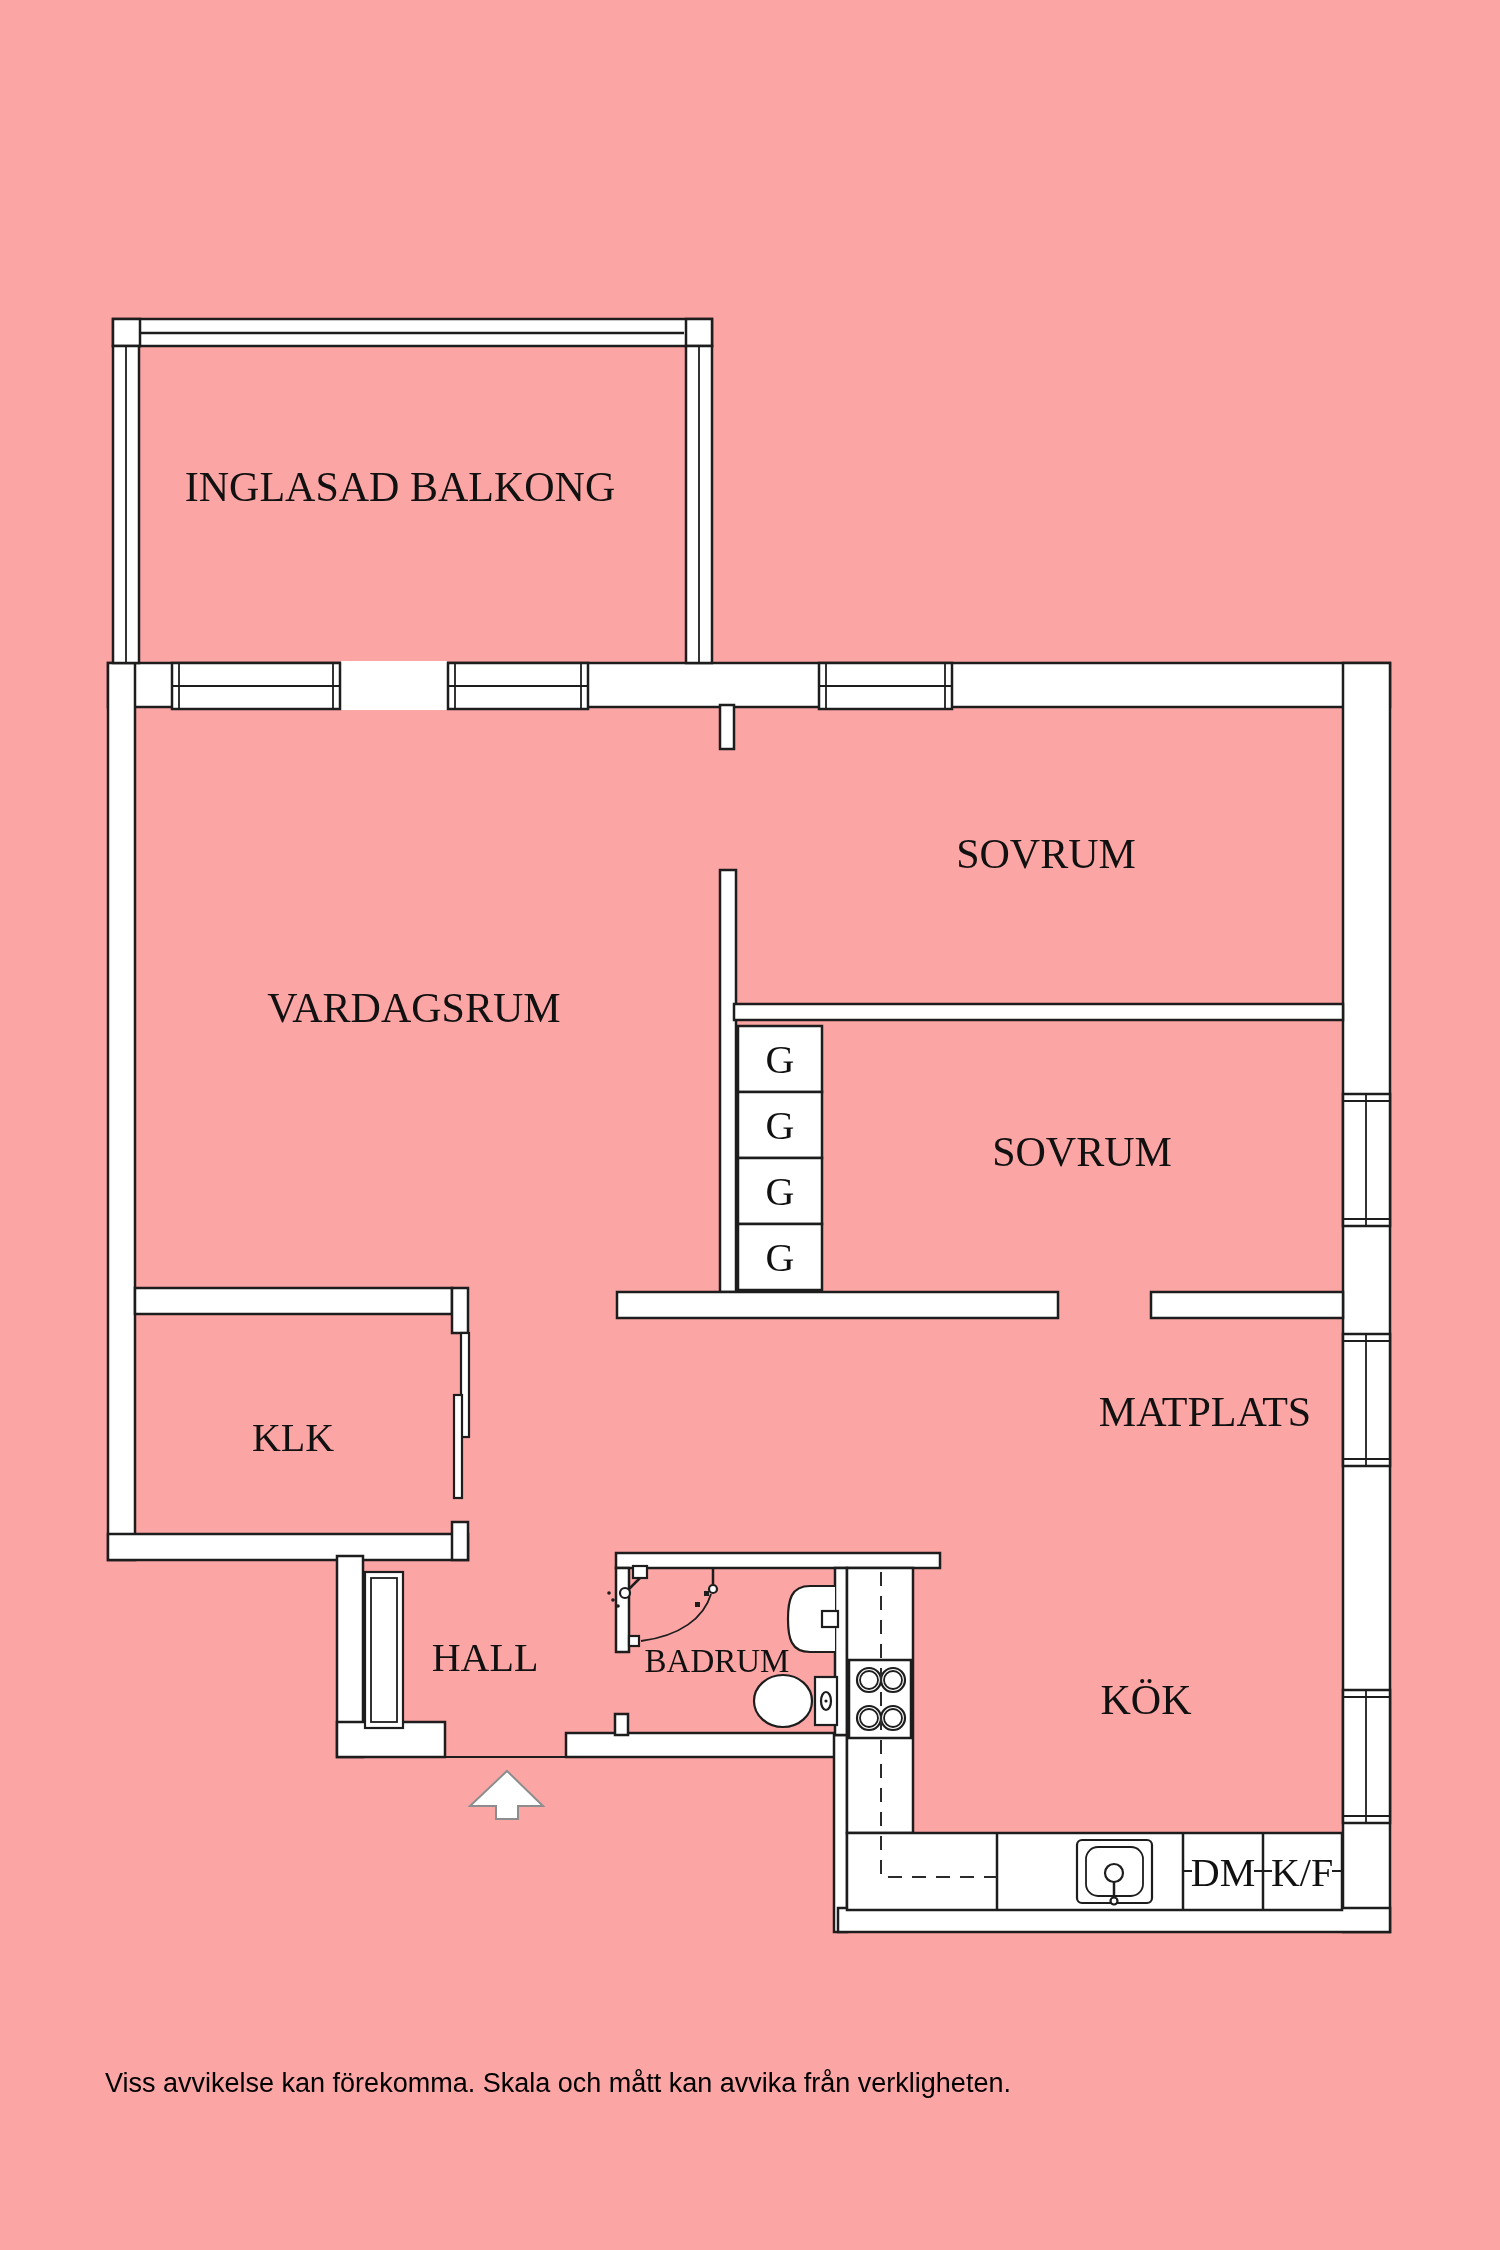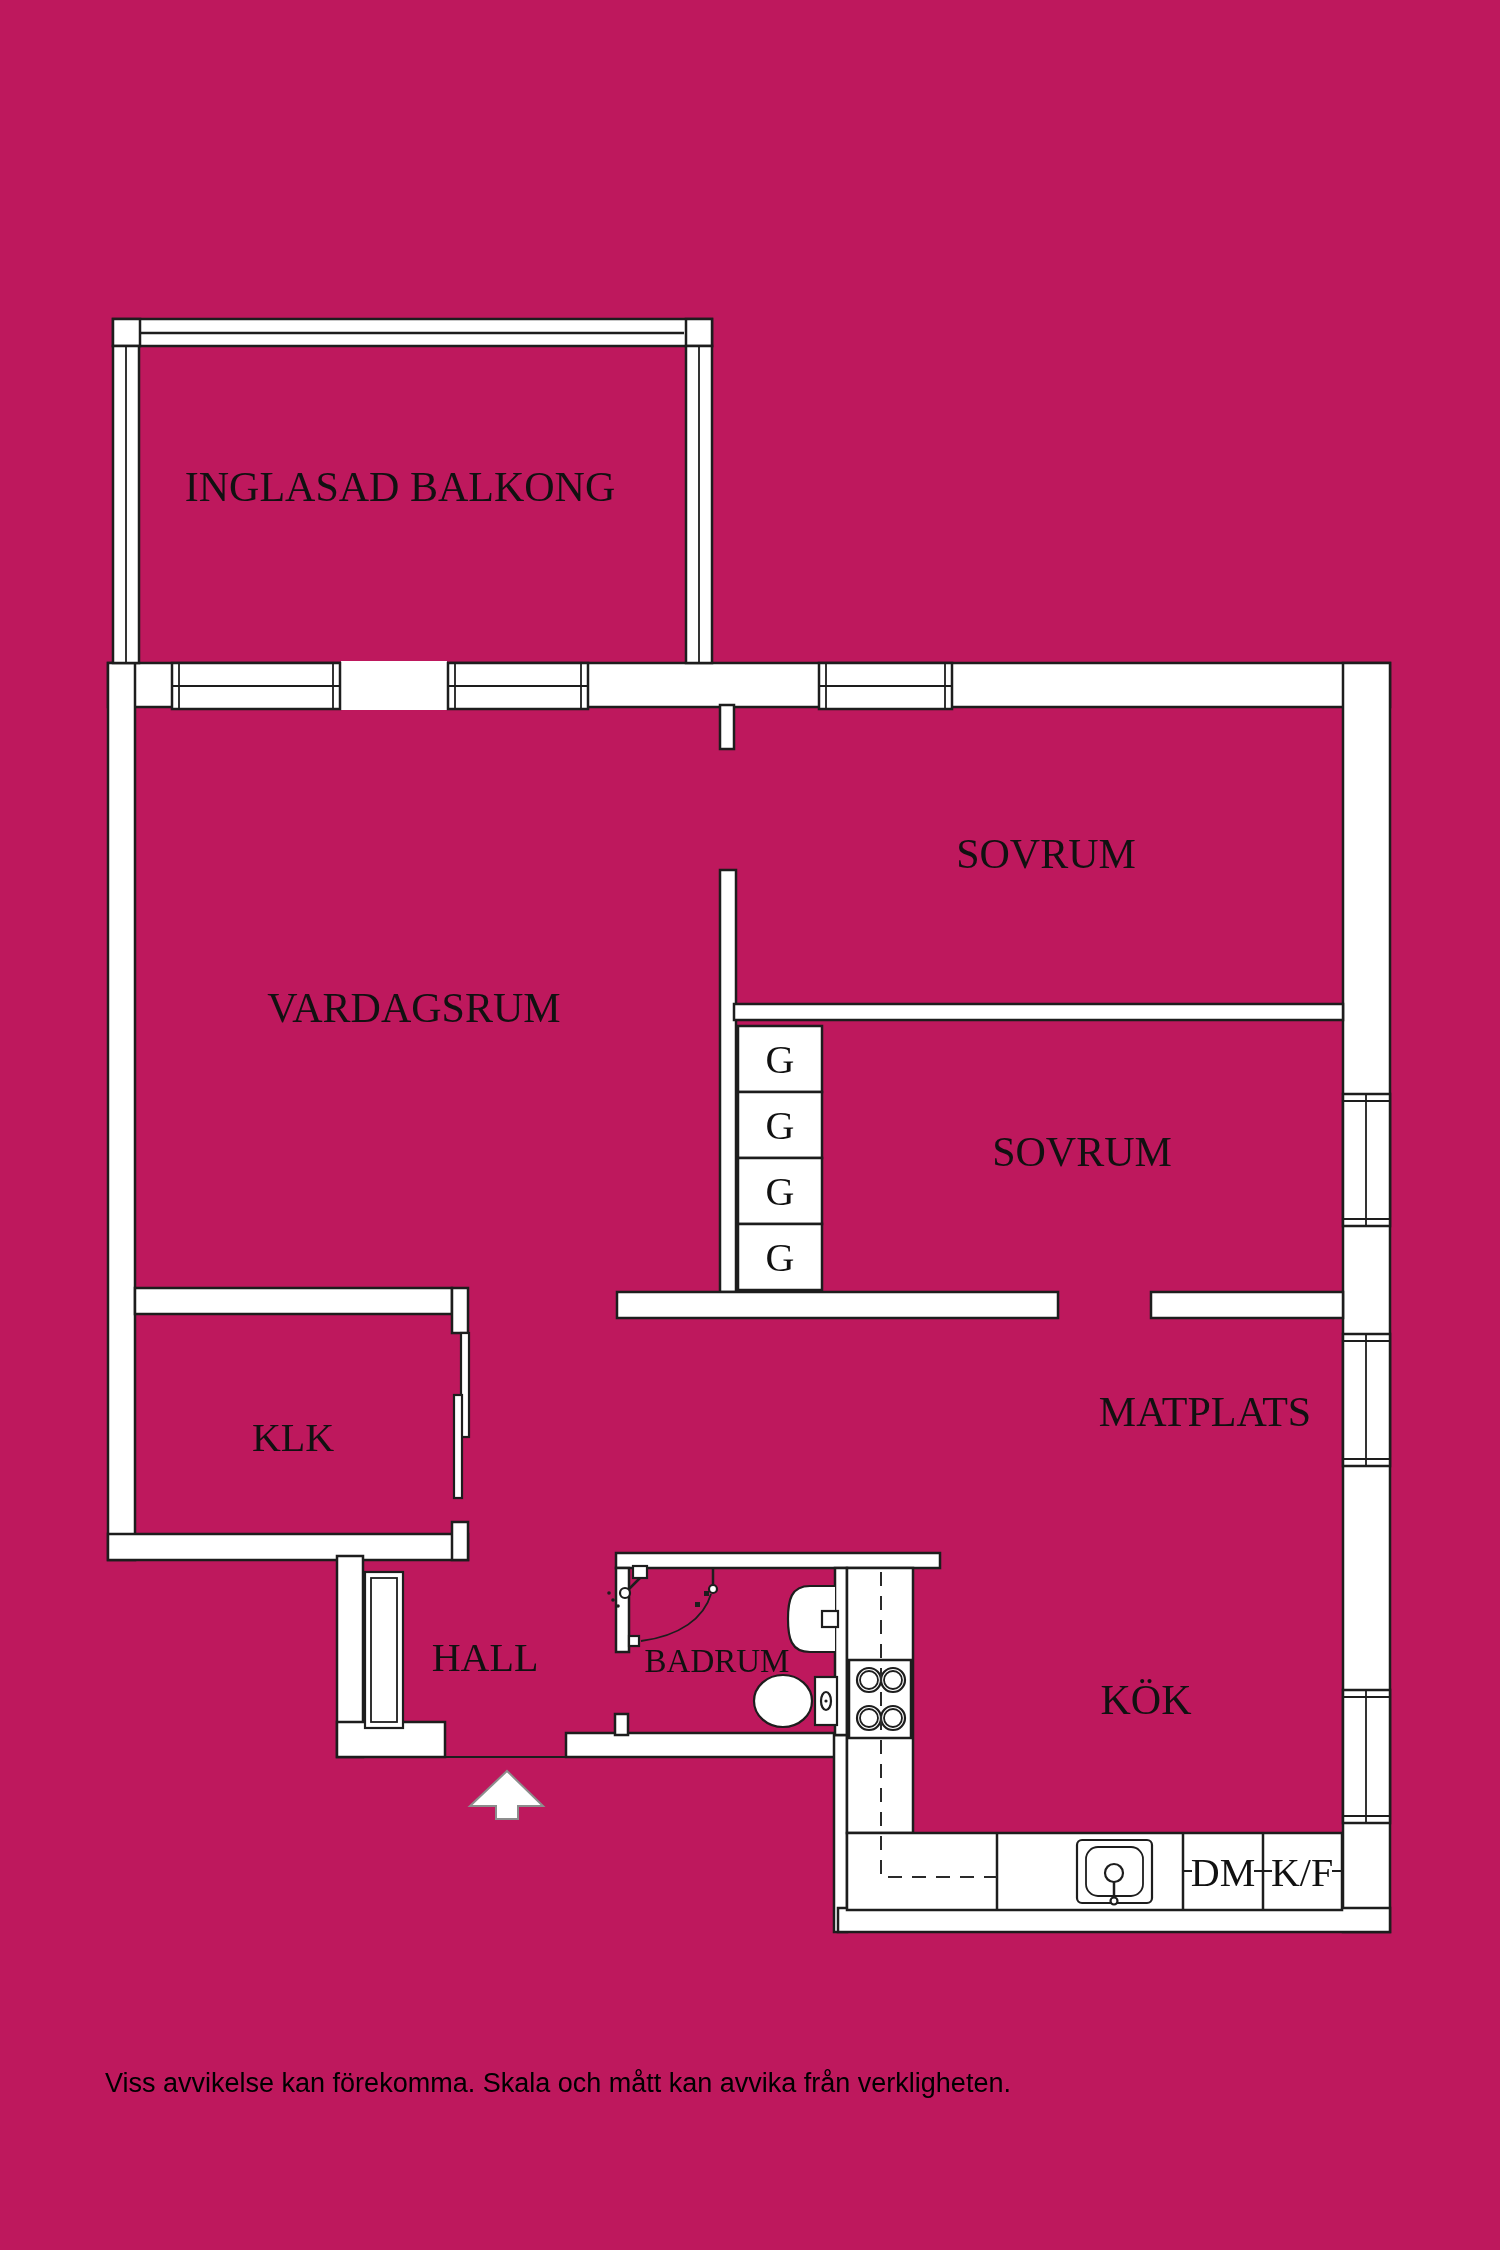--- a/index.html
+++ b/index.html
@@ -1,16 +1,16 @@
 <!DOCTYPE html>
 <html><head>
 <meta charset="utf-8">
 <style>
   html,body{margin:0;padding:0;background:#fff;}
-  #stage{position:relative;width:1500px;height:2250px;background:#be185d;overflow:hidden;}
+  #stage{position:relative;width:1500px;height:2250px;background:#fca5a5;overflow:hidden;}
   svg{position:absolute;left:0;top:0;}
   .wall{fill:#fff;stroke:#1d1d1d;stroke-width:2.5;}
   .wline{stroke:#1d1d1d;stroke-width:2.5;fill:none;}
   .thin{stroke:#1d1d1d;stroke-width:1.8;fill:none;}
   .fixture{fill:#fff;stroke:#1d1d1d;stroke-width:2.2;}
   .blank{fill:#fff;stroke:none;}
   .dash{stroke:#2a2a2a;stroke-width:2;fill:none;stroke-dasharray:14 10;}
   .room-label{font-family:"Liberation Serif",serif;font-size:42px;fill:#111;text-anchor:middle;}
   .small-label{font-family:"Liberation Serif",serif;font-size:33px;fill:#111;text-anchor:middle;}
   .mid-label{font-family:"Liberation Serif",serif;font-size:40px;fill:#111;text-anchor:middle;}

